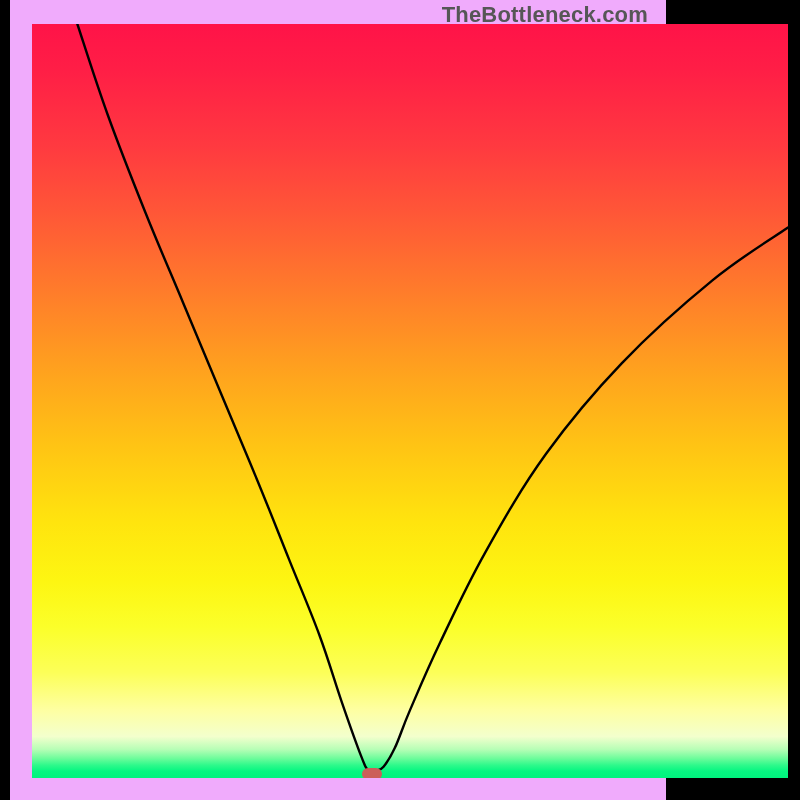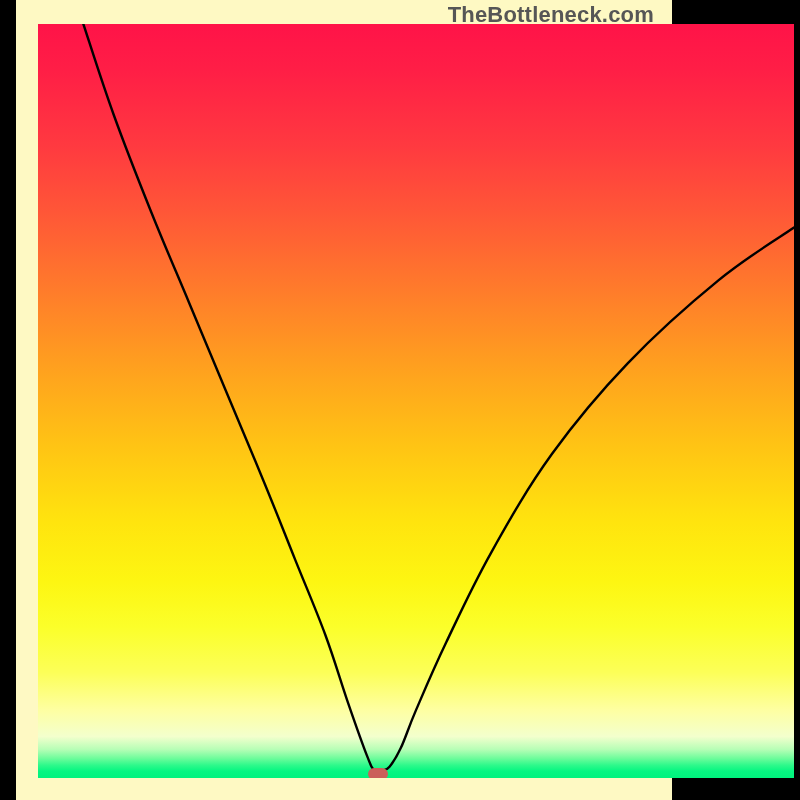--- a/index.html
+++ b/index.html
@@ -5,25 +5,25 @@
   html, body {
     margin: 0;
     padding: 0;
     width: 800px;
     height: 800px;
     background: #000;
     overflow: hidden;
   }
   .frame {
     position: absolute;
-    left: 16px;
+    left: 10px;
     top: 0;
     width: 656px;
     height: 800px;
-    background: #fef9c3;
+    background: #f0abfc;
   }
   .watermark {
     position: absolute;
     top: 2px;
     right: 18px;
     font-family: Arial, Helvetica, sans-serif;
     font-size: 22px;
     font-weight: 600;
     color: #565656;
     letter-spacing: 0.2px;

